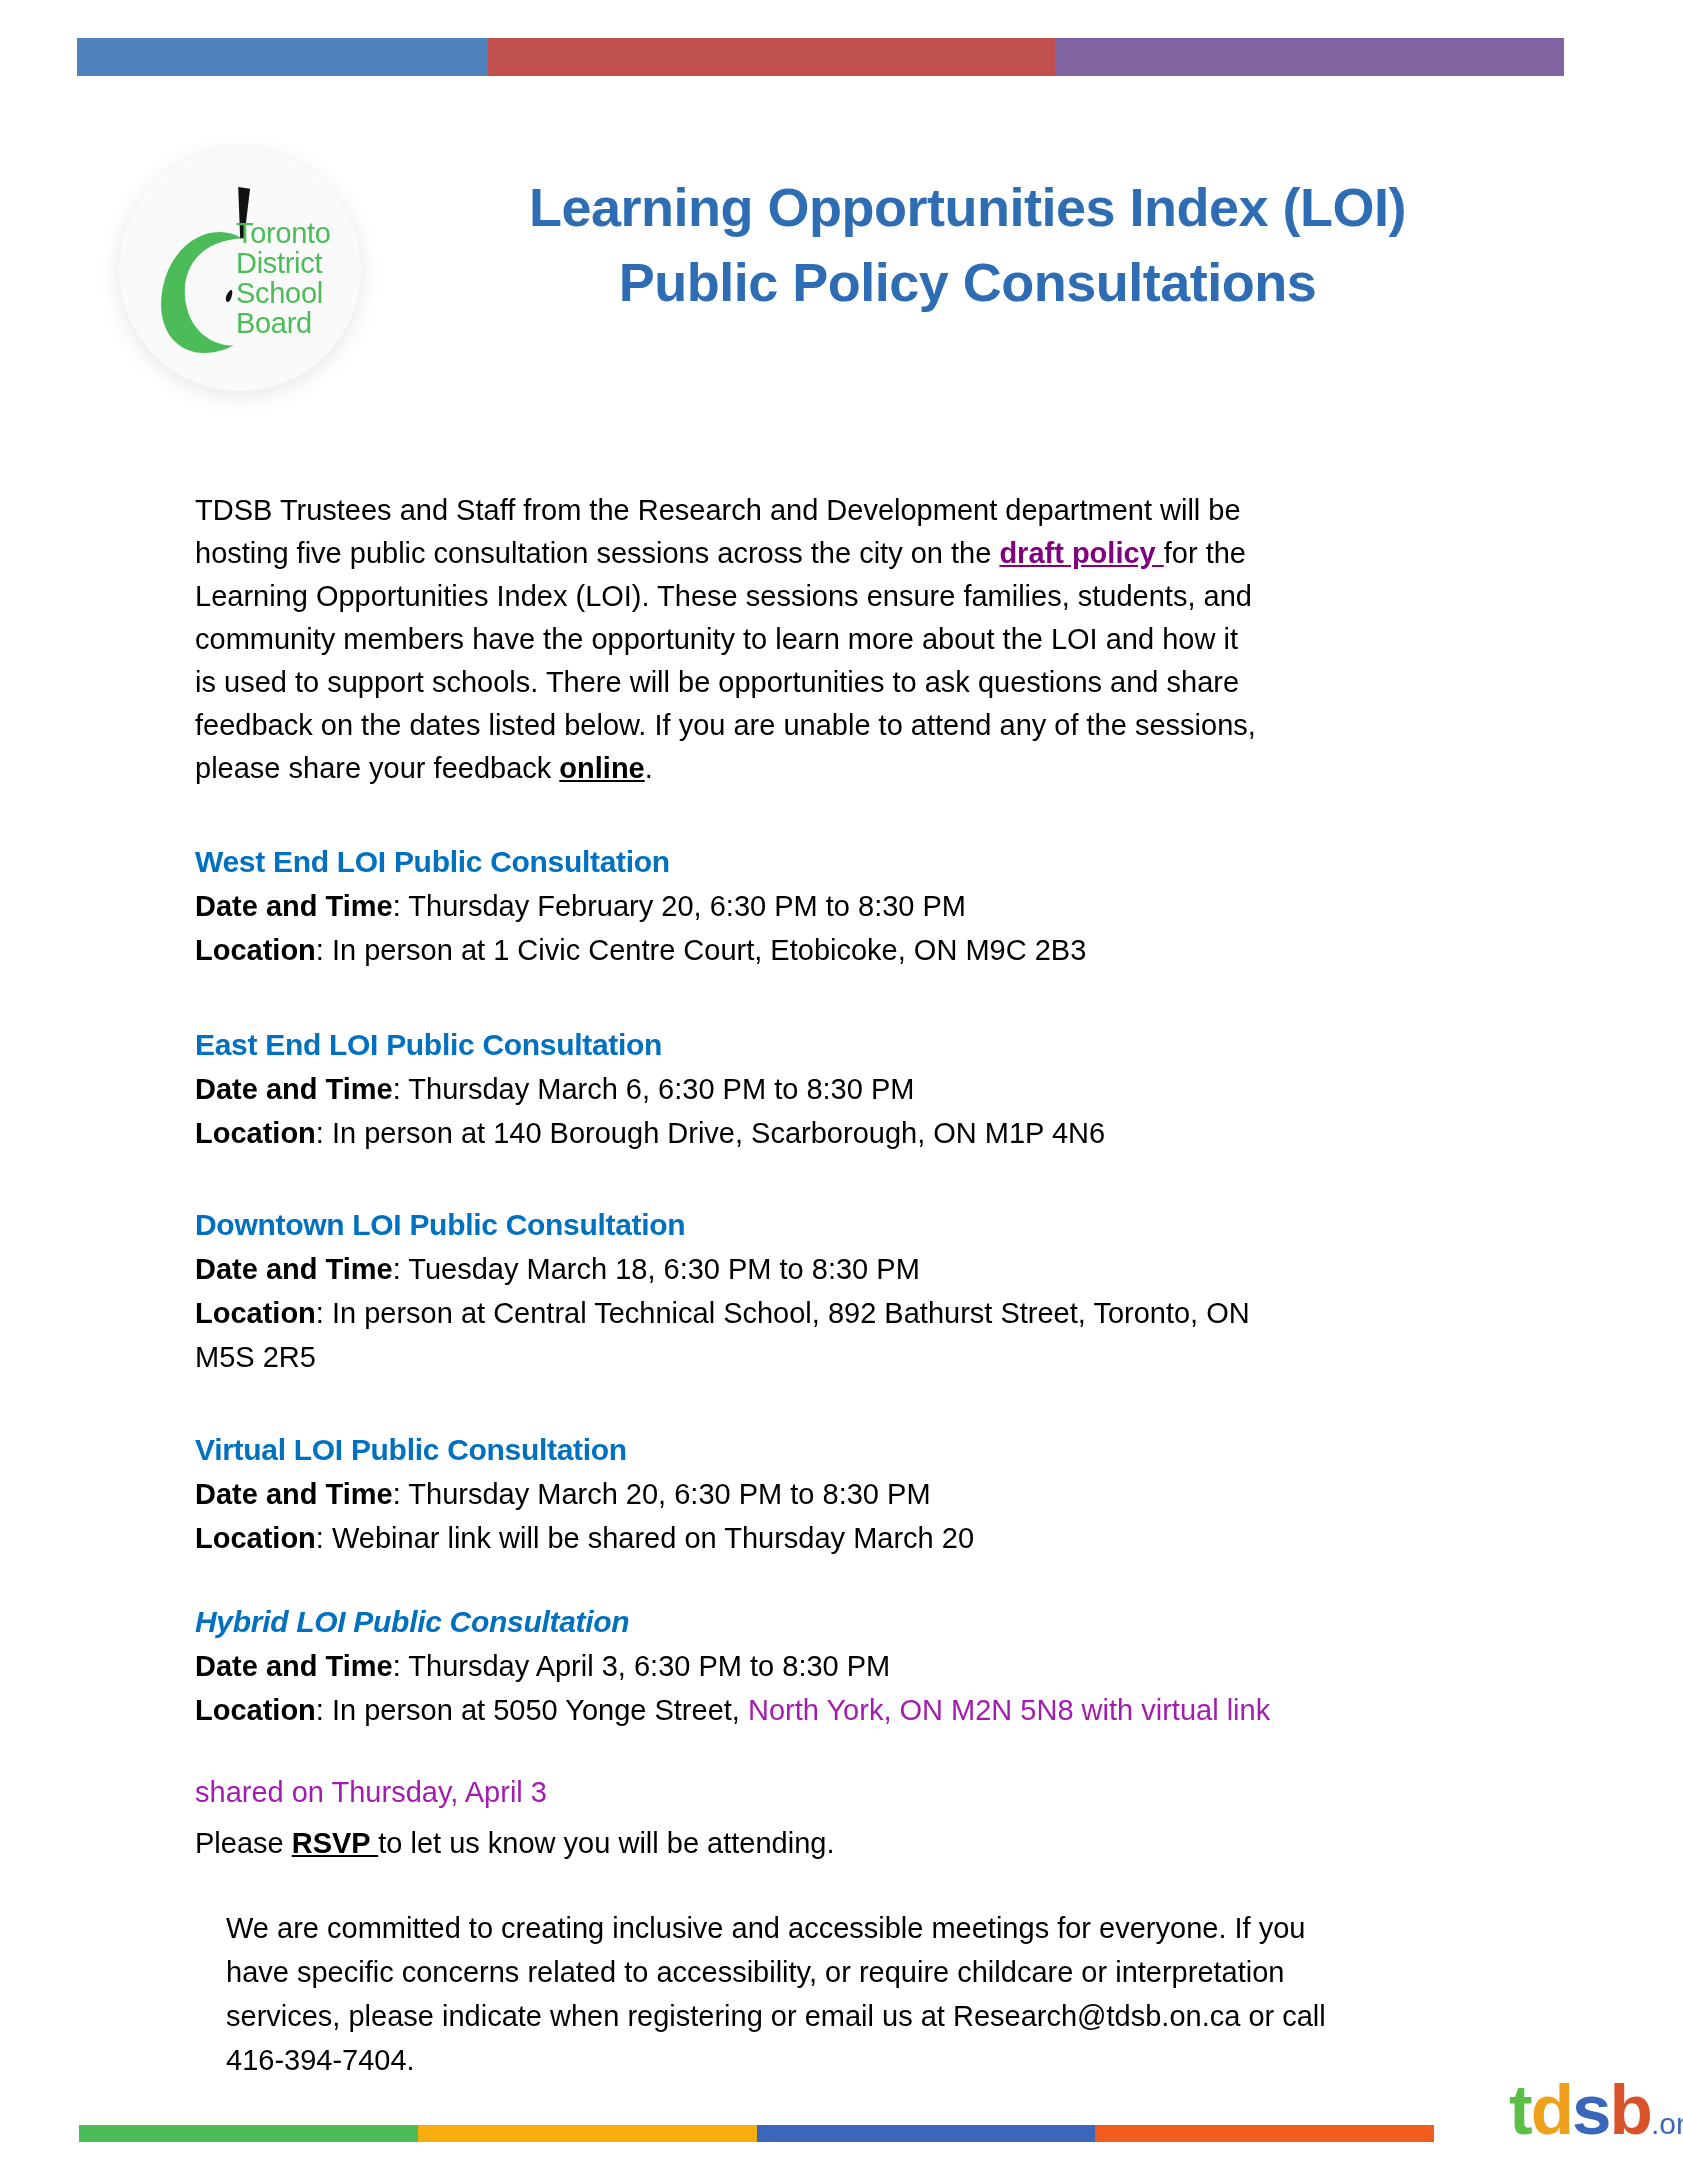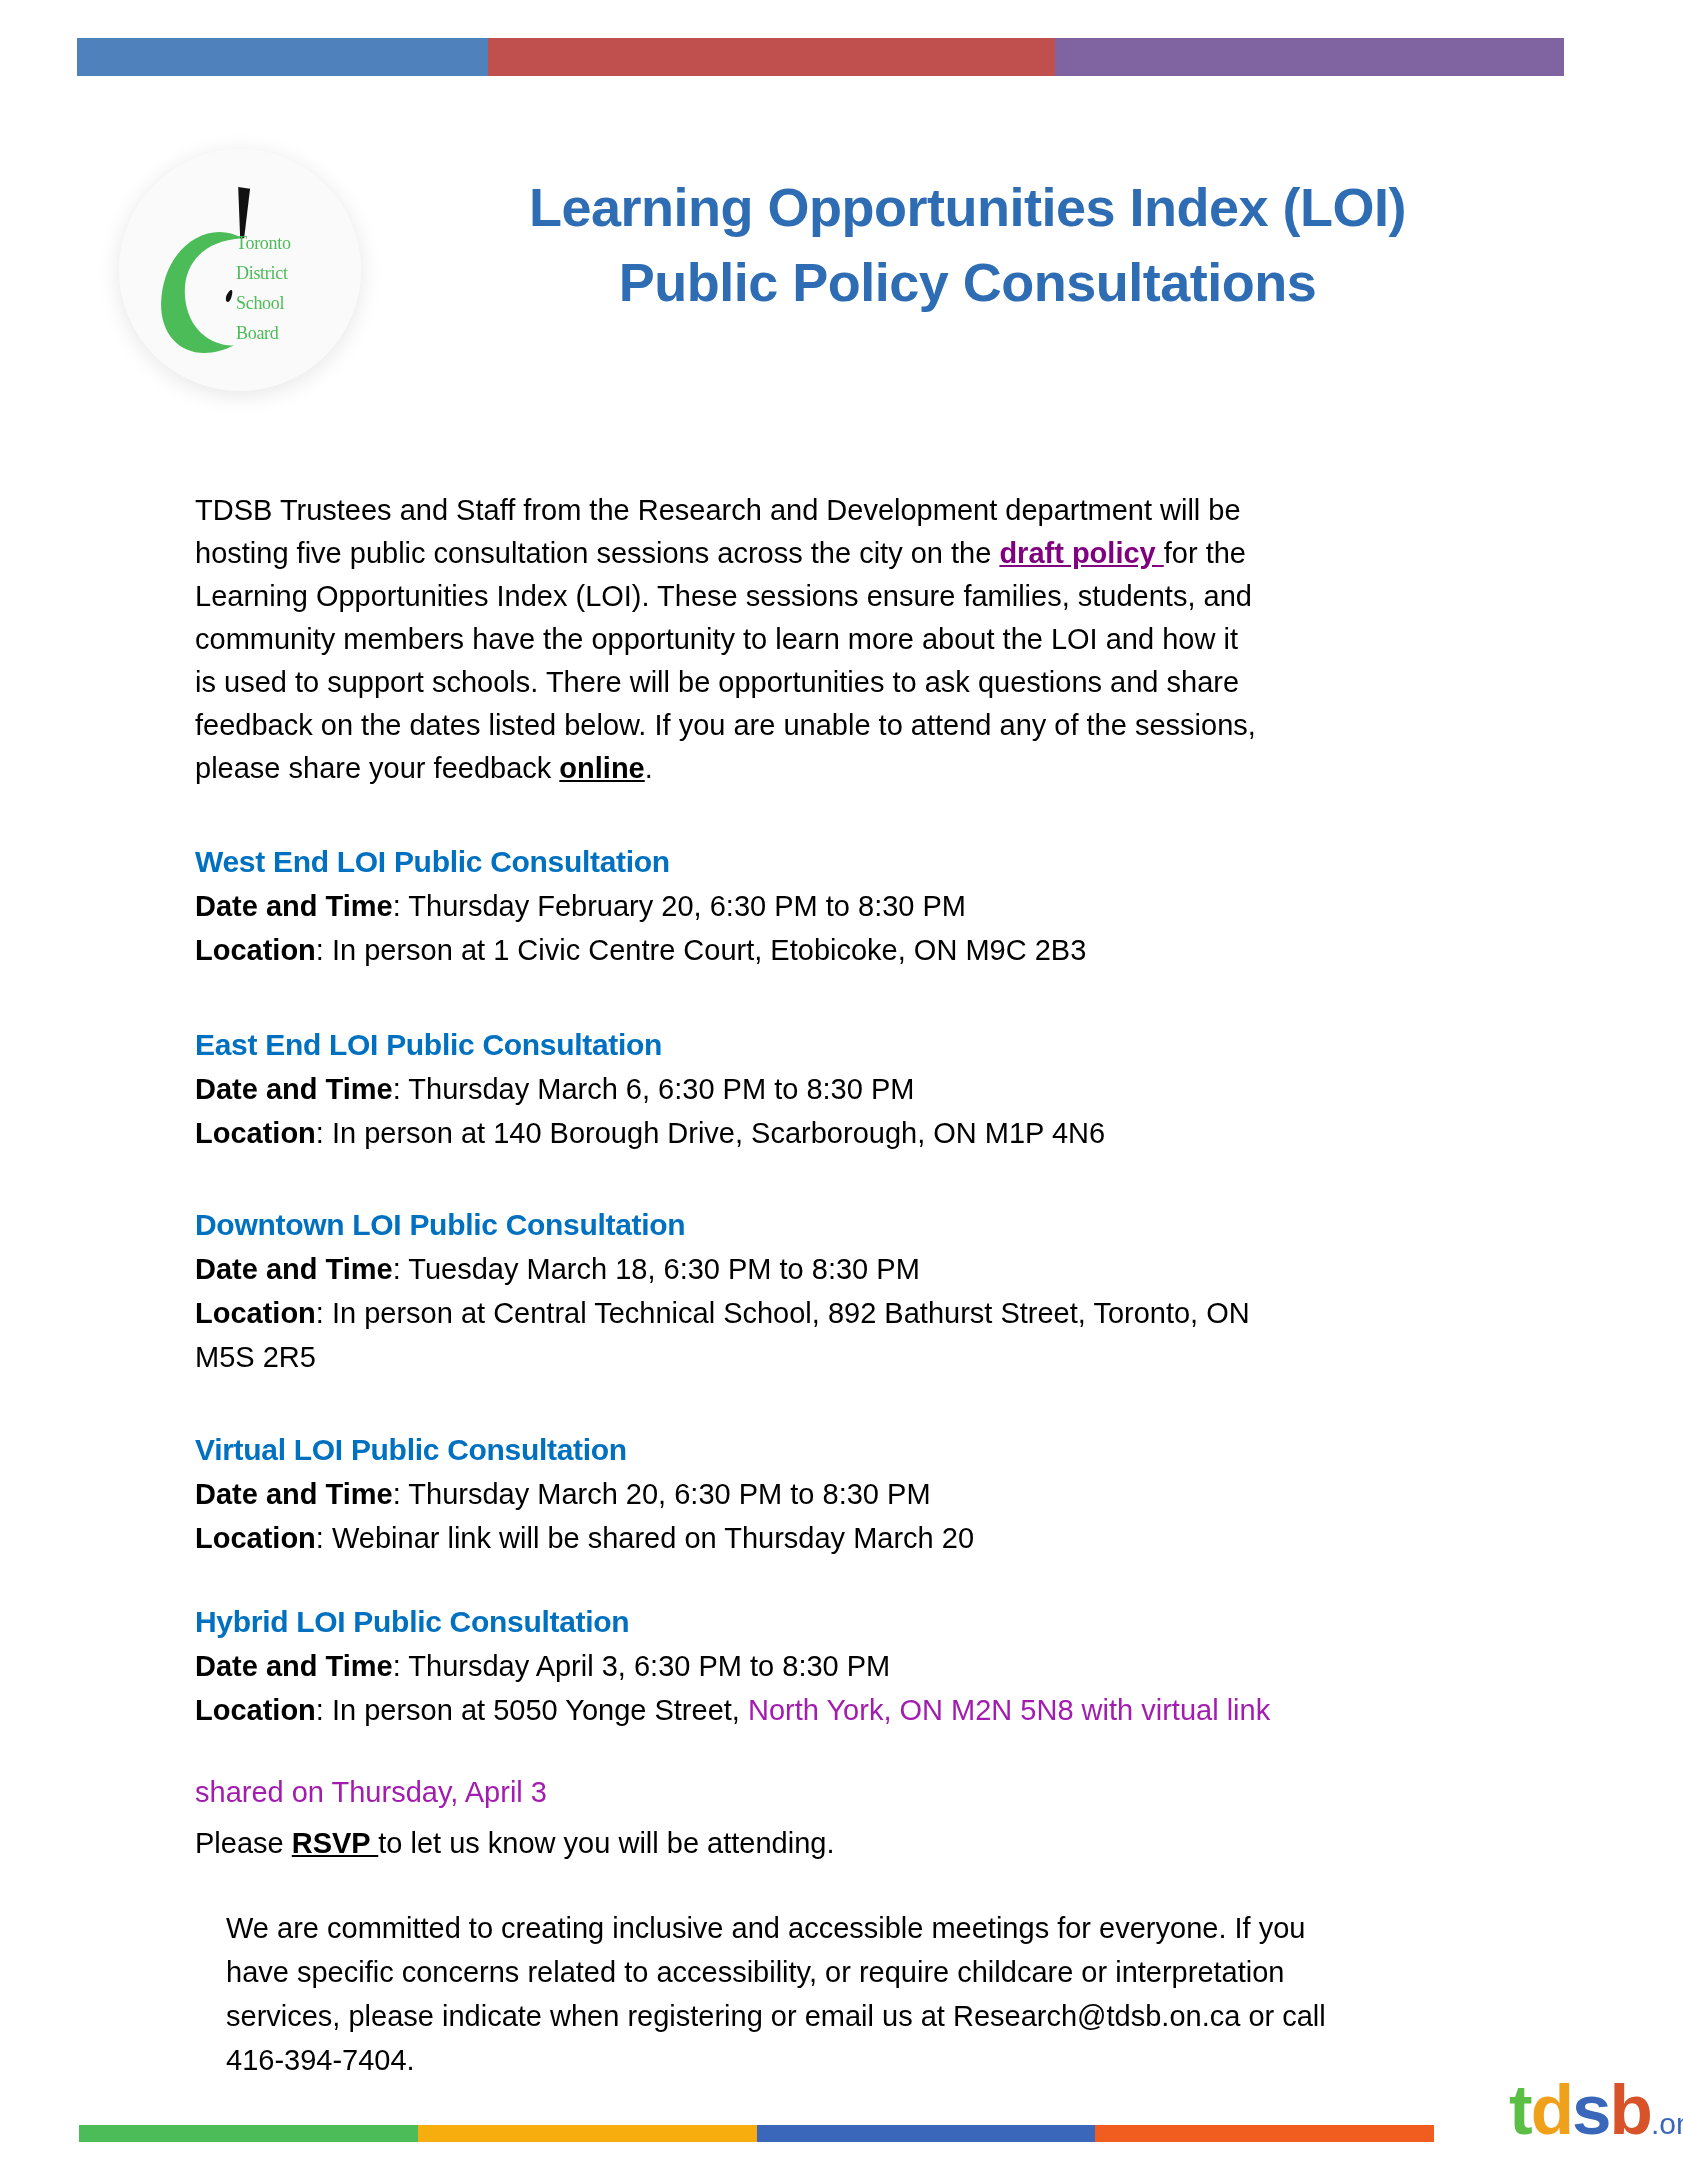--- a/index.html
+++ b/index.html
@@ -6,22 +6,22 @@
   body { width: 1683px; height: 2178px; position: relative; overflow: hidden;
          font-family: "Liberation Sans", "DejaVu Sans", sans-serif; color: #000; }
   .bar { position: absolute; display: flex; }
   .bar > div { height: 100%; }
   #top-bar { left: 77px; top: 38px; width: 1487px; height: 38px; }
   #bottom-bar { left: 79px; top: 2125px; width: 1355px; height: 17px; }
 
   #logo-circle { position: absolute; left: 119px; top: 149px; width: 242px; height: 242px;
     border-radius: 50%; background: #fafafa; box-shadow: 0 4px 22px rgba(0,0,0,0.10); }
   #logo-apple { position: absolute; left: 36px; top: 28px; width: 109px; height: 188px; }
-  #logo-text { position: absolute; left: 117px; top: 79px; font-family: Liberation Serif, serif;
-    font-size: 18px; line-height: 30px; letter-spacing: -0.3px; }
+  #logo-text { position: absolute; left: 117px; top: 69px; font-family: Liberation Sans, sans-serif;
+    font-size: 29px; line-height: 30px; letter-spacing: -0.3px; }
   #logo-text div { white-space: nowrap; }
 
   #title { position: absolute; left: 416px; width: 1103px; top: 170px; text-align: center;
     font-weight: bold; font-size: 54px; line-height: 75px; letter-spacing: -0.5px; }
   #title div { white-space: nowrap; }
 
   .content { position: absolute; left: 195px; width: 1287px; font-size: 29px; line-height: 43px; }
   .intro-line { white-space: nowrap; }
   .link { font-weight: bold; text-decoration: underline; cursor: pointer; }
   .section { position: absolute; left: 195px; width: 1287px; font-size: 29px; line-height: 44px; }
@@ -92,21 +92,21 @@
   <div class="row">M5S 2R5</div>
 </div>
 
 <div class="section" style="top:1428px;">
   <div class="row section-heading" style="color:#0070c0;">Virtual LOI Public Consultation</div>
   <div class="row"><span class="field-label">Date and Time</span><span>: Thursday March 20, 6:30 PM to 8:30 PM</span></div>
   <div class="row"><span class="field-label">Location</span><span>: Webinar link will be shared on Thursday March 20</span></div>
 </div>
 
 <div class="section" style="top:1600px;">
-  <div class="row section-heading" style="color:#0070c0;">Hybrid LOI Public Consultation</div>
+  <div class="row section-heading" style="color:#0070c0;font-style:italic;">Hybrid LOI Public Consultation</div>
   <div class="row"><span class="field-label">Date and Time</span><span>: Thursday April 3, 6:30 PM to 8:30 PM</span></div>
   <div class="row"><span class="field-label">Location</span><span>: In person at 5050 Yonge Street, </span><span class="gray">North York, ON M2N 5N8 with virtual link</span></div>
   <div class="row gray">shared on Thursday, April 3</div>
 </div>
 
 <div class="section" style="top:1821px;">
   <div class="row"><span>Please </span><span class="link">RSVP </span><span>to let us know you will be attending.</span></div>
 </div>
 
 <div class="section" style="top:1906px;margin-left:31px;">

